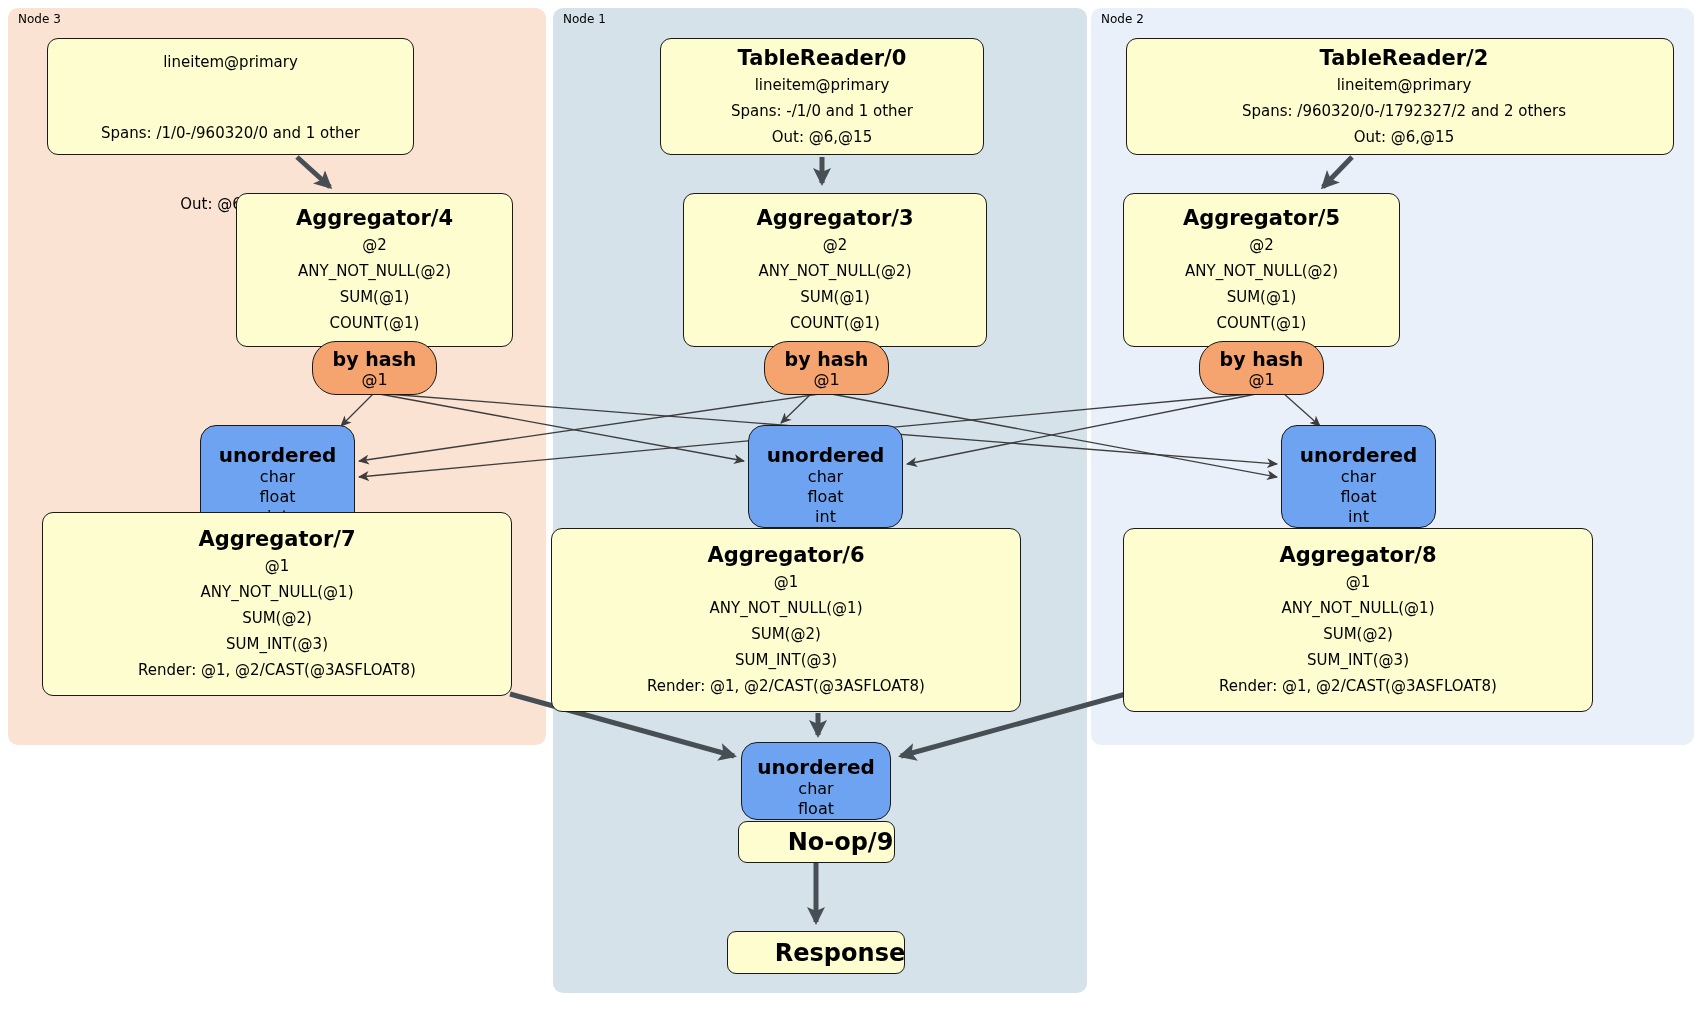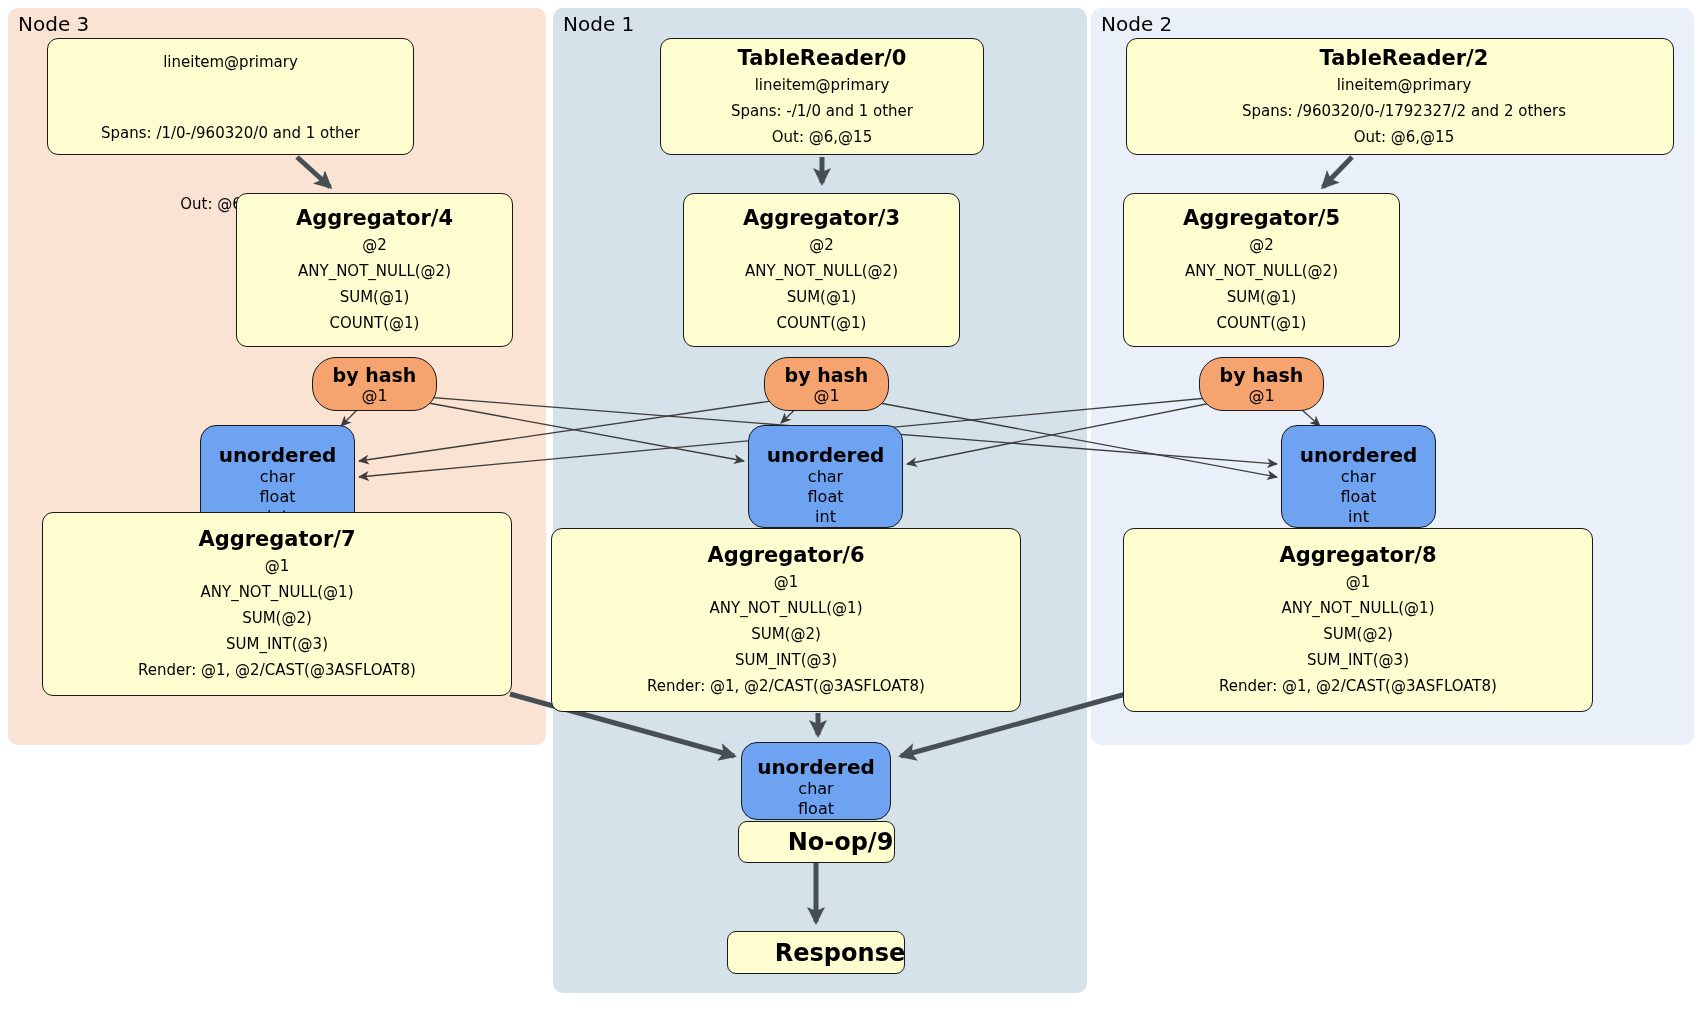--- a/index.html
+++ b/index.html
@@ -1,33 +1,33 @@
 <!DOCTYPE html>
 <html><head>
 <meta charset="utf-8">
 <style>
   html,body{margin:0;padding:0;background:#ffffff;}
   #stage{
     position:relative;width:1706px;height:1016px;overflow:hidden;
     font-family:"DejaVu Sans","Liberation Sans",sans-serif;color:#000;
   }
   .panel{position:absolute;border-radius:10px;z-index:0;}
-  .panel-label{position:absolute;font-size:20px;color:#000;z-index:3;}
+  .panel-label{position:absolute;font-size:12px;color:#000;z-index:3;}
   #edges{position:absolute;left:0;top:0;z-index:1;}
   .node-box{
     position:absolute;z-index:2;background:#fdfdd0;border:1.6px solid #1a1a1a;
     border-radius:11px;display:flex;flex-direction:column;justify-content:center;
     align-items:center;text-align:center;box-sizing:border-box;
   }
   .box-title{font-weight:bold;font-size:21px;line-height:28px;}
   .box-line{font-size:15px;line-height:26px;white-space:nowrap;}
   .router{
     position:absolute;z-index:2;background:#f6a46f;border:1.6px solid #1a1a1a;
     border-radius:24px;display:flex;flex-direction:column;justify-content:center;
-    align-items:center;box-sizing:border-box;margin-top:16px;
+    align-items:center;box-sizing:border-box;
   }
   .router-label{font-weight:bold;font-size:19px;line-height:22px;}
   .router-key{font-size:16px;line-height:19px;}
   .sync{
     position:absolute;z-index:2;background:#6ea3f1;border:1.6px solid #1a1a1a;
     border-radius:16px;display:flex;flex-direction:column;justify-content:flex-end;
     align-items:center;box-sizing:border-box;
   }
   .sync-label{font-weight:bold;font-size:20px;line-height:24px;}
   .sync-type{font-size:16px;line-height:20px;}
@@ -105,21 +105,21 @@
   </div>
 
   <div class="node-box" style="left:236px;top:193px;width:277px;height:154px;">
     <div class="box-title">Aggregator/4</div>
     <div class="box-line">@2</div>
     <div class="box-line">ANY_NOT_NULL(@2)</div>
     <div class="box-line">SUM(@1)</div>
     <div class="box-line">COUNT(@1)</div>
   </div>
 
-  <div class="node-box" style="left:683px;top:193px;width:277px;height:154px;">
+  <div class="node-box" style="left:683px;top:193px;width:304px;height:154px;">
     <div class="box-title">Aggregator/3</div>
     <div class="box-line">@2</div>
     <div class="box-line">ANY_NOT_NULL(@2)</div>
     <div class="box-line">SUM(@1)</div>
     <div class="box-line">COUNT(@1)</div>
   </div>
 
   <div class="node-box" style="left:1123px;top:193px;width:277px;height:154px;">
     <div class="box-title">Aggregator/5</div>
     <div class="box-line">@2</div>

